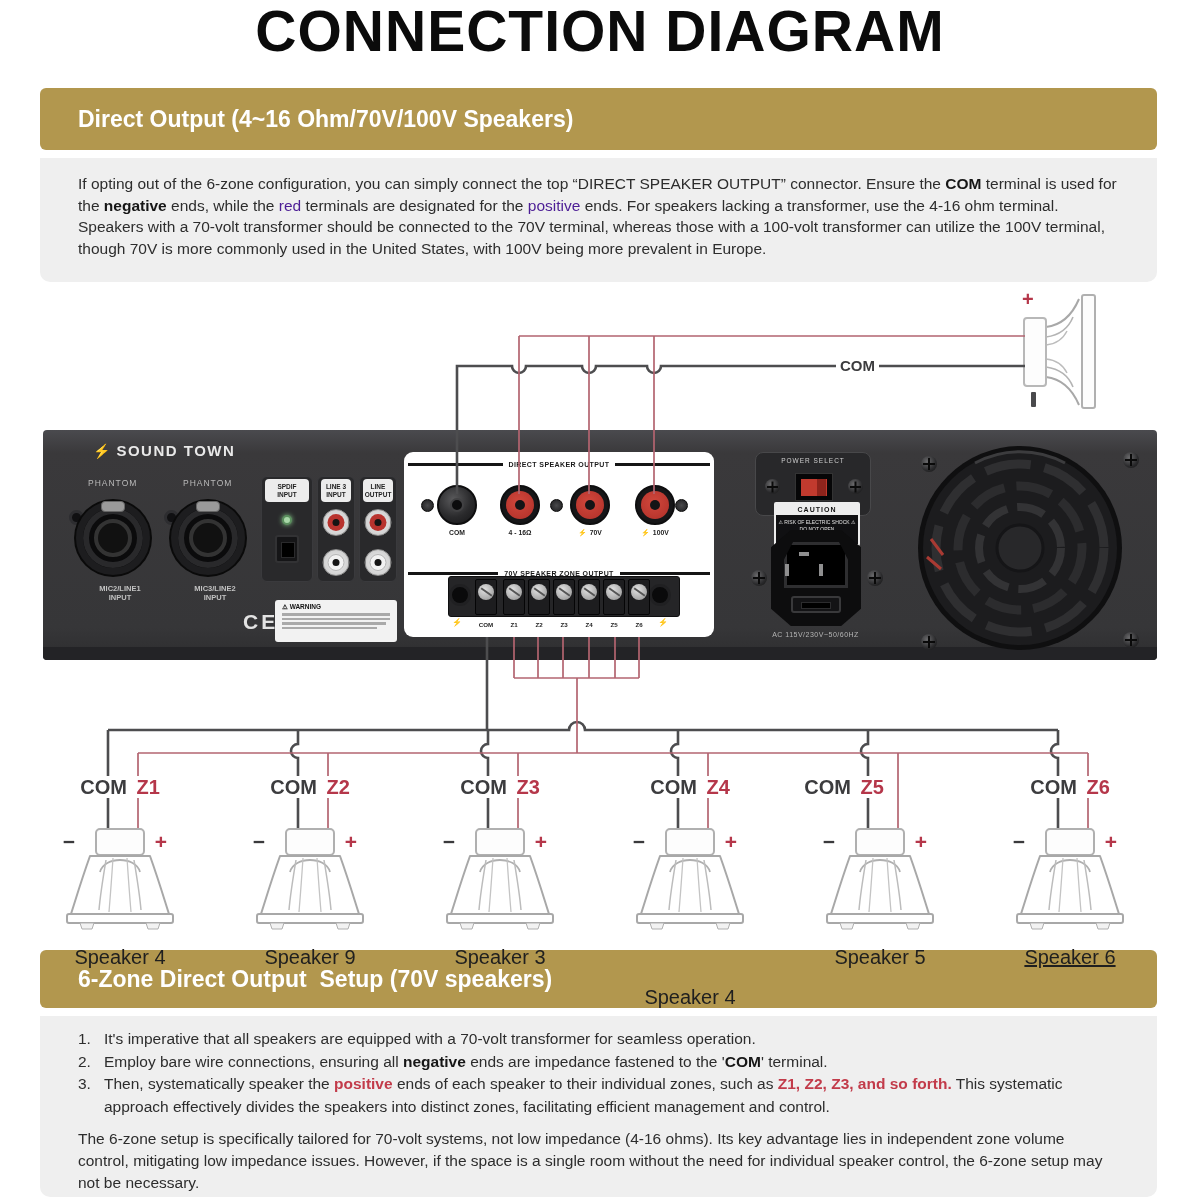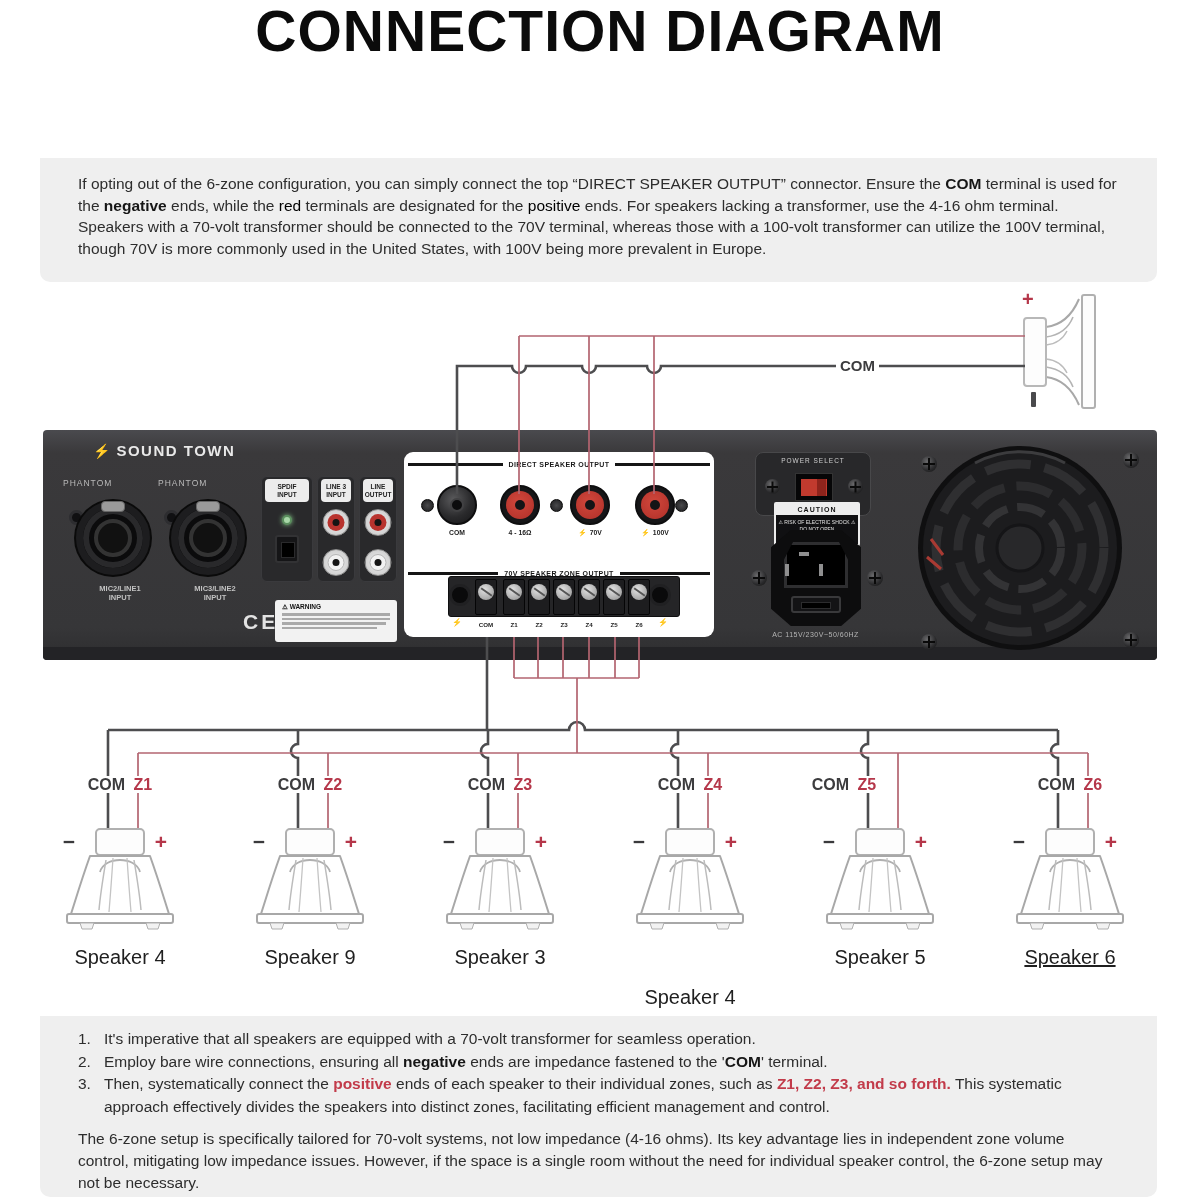--- a/index.html
+++ b/index.html
@@ -14,30 +14,30 @@
         color:#ffffff;font-size:23px;font-weight:bold;white-space:pre-wrap;}
   .band1{top:88px;height:62px;}
   .band2{top:950px;height:58px;}
   
   .graybox{position:absolute;left:40px;width:1117px;background:#efefef;
            border-radius:0 0 10px 10px;box-sizing:border-box;color:#2d2d2d;
            font-size:15.5px;line-height:21.5px;}
   .box1{top:158px;height:124px;padding:15px 38px;}
   .box2{top:1016px;height:181px;padding:12px 38px;}
   .seg-b{font-weight:bold;color:#161616;}
-  .seg-r{color:#000000;}
+  .seg-r{color:#4c1d95;}
   .seg-rb{color:#c23b4a;font-weight:bold;}
   .li{display:flex;line-height:22.5px;}
   .li .num{flex:0 0 26px;}
   .li .li-text{flex:1;}
   .footer-para{margin-top:10px;line-height:22px;}
   
   .diagram{position:absolute;top:282px;left:0;width:1200px;height:700px;}
   #wires{position:absolute;left:0;top:0;z-index:3;pointer-events:none;}
-  .wire-label{position:absolute;z-index:4;text-align:center;font-size:16px;font-weight:bold;}
+  .wire-label{position:absolute;z-index:4;text-align:center;font-size:20px;font-weight:bold;}
   .wire-label span{background:#fff;padding:0 2px;}
   .wl-com{color:#3c3c3e;}
   .wl-zone{color:#b5374a;}
   .top-com{position:absolute;left:836px;top:75px;z-index:4;font-size:15px;font-weight:bold;
            color:#3c3c3e;background:#fff;padding:0 4px;}
   .sign{position:absolute;z-index:2;width:22px;text-align:center;
         font-size:21px;font-weight:bold;}
   .sign.minus{color:#3a3a3c;}
   .sign.plus{color:#b5374a;}
   .spk{position:absolute;z-index:2;}
@@ -49,21 +49,21 @@
   
   .amp{position:absolute;left:43px;top:148px;width:1114px;height:230px;z-index:2;
        background:linear-gradient(#4a4a4e,#3a393b 10%,#363638 86%,#2d2d2f);
        border-radius:4px;}
   .amp *{box-sizing:border-box;}
   .amp-strip{position:absolute;left:0;right:0;bottom:0;height:13px;background:#232326;
              border-radius:0 0 4px 4px;}
   .logo{position:absolute;left:50px;top:12px;display:flex;align-items:center;gap:6px;
         color:#e9e9e9;font-size:15px;font-weight:bold;letter-spacing:1.5px;}
   .logo .bolt-glyph{font-size:14px;color:#dedede;letter-spacing:0;}
-  .ph{position:absolute;font-size:8.5px;letter-spacing:1px;color:#b9b9b9;}
+  .ph{position:absolute;font-size:8.5px;letter-spacing:1px;color:#b9b9b9;margin-left:25px;}
   .ph1{left:20px;top:48px;}  .ph2{left:115px;top:48px;}
   .led-dot{position:absolute;width:15px;height:15px;border-radius:50%;
            background:#101012;border:3px solid #2d2d30;}
   .ld1{left:26px;top:80px;} .ld2{left:121px;top:80px;}
   .xlr{position:absolute;width:74px;height:74px;border-radius:50%;background:#0b0b0c;
        border:7px solid #1d1d1f;box-shadow:0 0 0 2px #0a0a0a, inset 0 0 0 6px #29292b;}
   .x1{left:33px;top:71px;} .x2{left:128px;top:71px;}
   .xlr::before{content:"";position:absolute;left:50%;top:50%;width:30px;height:30px;
        transform:translate(-50%,-50%);border-radius:50%;background:#111;border:4px solid #333;}
   .xlr::after{content:"";position:absolute;left:50%;top:-7px;transform:translateX(-50%);
@@ -168,20 +168,23 @@
   .screw::after{content:"";position:absolute;left:2px;right:2px;top:calc(50% - 1px);
          height:2px;background:#0a0a0a;transform:rotate(90deg);}
 </style>
 </head>
 <body>
 
 <div class="page">
 
   <div class="title">CONNECTION DIAGRAM</div>
 
+  <div class="band band1">
+    <span>Direct Output (4~16 Ohm/70V/100V Speakers)</span>
+  </div>
   <div class="graybox box1">
     <div><span>If opting out of the 6-zone configuration, you can simply connect the top “DIRECT SPEAKER OUTPUT” connector. Ensure the </span><span class="seg-b">COM</span><span> terminal is used for the </span><span class="seg-b">negative</span><span> ends, while the </span><span class="seg-r">red</span><span> terminals are designated for the </span><span class="seg-r">positive</span><span> ends. For speakers lacking a transformer, use the 4-16 ohm terminal. Speakers with a 70-volt transformer should be connected to the 70V terminal, whereas those with a 100-volt transformer can utilize the 100V terminal, though 70V is more commonly used in the United States, with 100V being more prevalent in Europe.</span></div>
   </div>
 
   <div class="diagram">
     <svg id="wires" width="1200" height="700" viewBox="0 0 1200 700">
         <path d="M457,212 V84 H512 A7 7 0 0 0 526,84 H582 A7 7 0 0 0 596,84 H647 A7 7 0 0 0 661,84 H1025" stroke="#4d4d4f" stroke-width="2.6" fill="none"></path>
         <path d="M519,212 V54 M589,212 V54 M654,212 V54 M519,54 H1025" stroke="#b36470" stroke-width="1.7" fill="none"></path>
         <path d="M487,355 V448" stroke="#4d4d4f" stroke-width="2.6" fill="none"></path>
         <path d="M108,448 H569 A8 8 0 0 1 585,448 H1058" stroke="#4d4d4f" stroke-width="2.6" fill="none"></path>
@@ -485,30 +488,33 @@
             <path d="M47,30 C45,60 44,72 43,84" stroke="#c4c4c4" stroke-width="1.3" fill="none"></path>
             <path d="M61,30 C63,60 64,72 65,84" stroke="#c4c4c4" stroke-width="1.3" fill="none"></path>
             <rect x="1" y="86" width="106" height="9" rx="2" fill="#fff" stroke="#a8a8a8" stroke-width="2"></rect>
             <path d="M14,95 h14 l-2,6 h-10 z" fill="#f2f2f2" stroke="#b0b0b0"></path>
             <path d="M80,95 h14 l-2,6 h-10 z" fill="#f2f2f2" stroke="#b0b0b0"></path>
           </svg></div>
         <div class="spk-name" style="left: 995px; top: 664px; text-decoration: underline;">Speaker 6</div>
       </div>
   </div>
 
+  <div class="band band2">
+    <span>6-Zone Direct Output  Setup (70V speakers)</span>
+  </div>
   <div class="graybox box2">
     <div id="setup-list">
         <div class="li">
           <span class="num">1.</span>
           <span class="li-text"><span>It's imperative that all speakers are equipped with a 70-volt transformer for seamless operation.</span></span>
         </div>
         <div class="li">
           <span class="num">2.</span>
           <span class="li-text"><span>Employ bare wire connections, ensuring all </span><span class="seg-b">negative</span><span> ends are impedance fastened to the '</span><span class="seg-b">COM</span><span>' terminal.</span></span>
         </div>
         <div class="li">
           <span class="num">3.</span>
-          <span class="li-text"><span>Then, systematically connect the </span><span class="seg-rb">positive</span><span> ends of each speaker to their individual zones, such as </span><span class="seg-rb">Z1, Z2, Z3, and so forth.</span><span> This systematic approach effectively divides the speakers into distinct zones, facilitating efficient management and control.</span></span>
+          <span class="li-text"><span>Then, systematically speaker the </span><span class="seg-rb">positive</span><span> ends of each speaker to their individual zones, such as </span><span class="seg-rb">Z1, Z2, Z3, and so forth.</span><span> This systematic approach effectively divides the speakers into distinct zones, facilitating efficient management and control.</span></span>
         </div>
       </div>
     <div class="footer-para"><span>The 6-zone setup is specifically tailored for 70-volt systems, not low impedance (4-16 ohms). Its key advantage lies in independent zone volume control, mitigating low impedance issues. However, if the space is a single room without the need for individual speaker control, the 6-zone setup may not be necessary.</span></div>
   </div>
 </div>
 
 </body></html>

